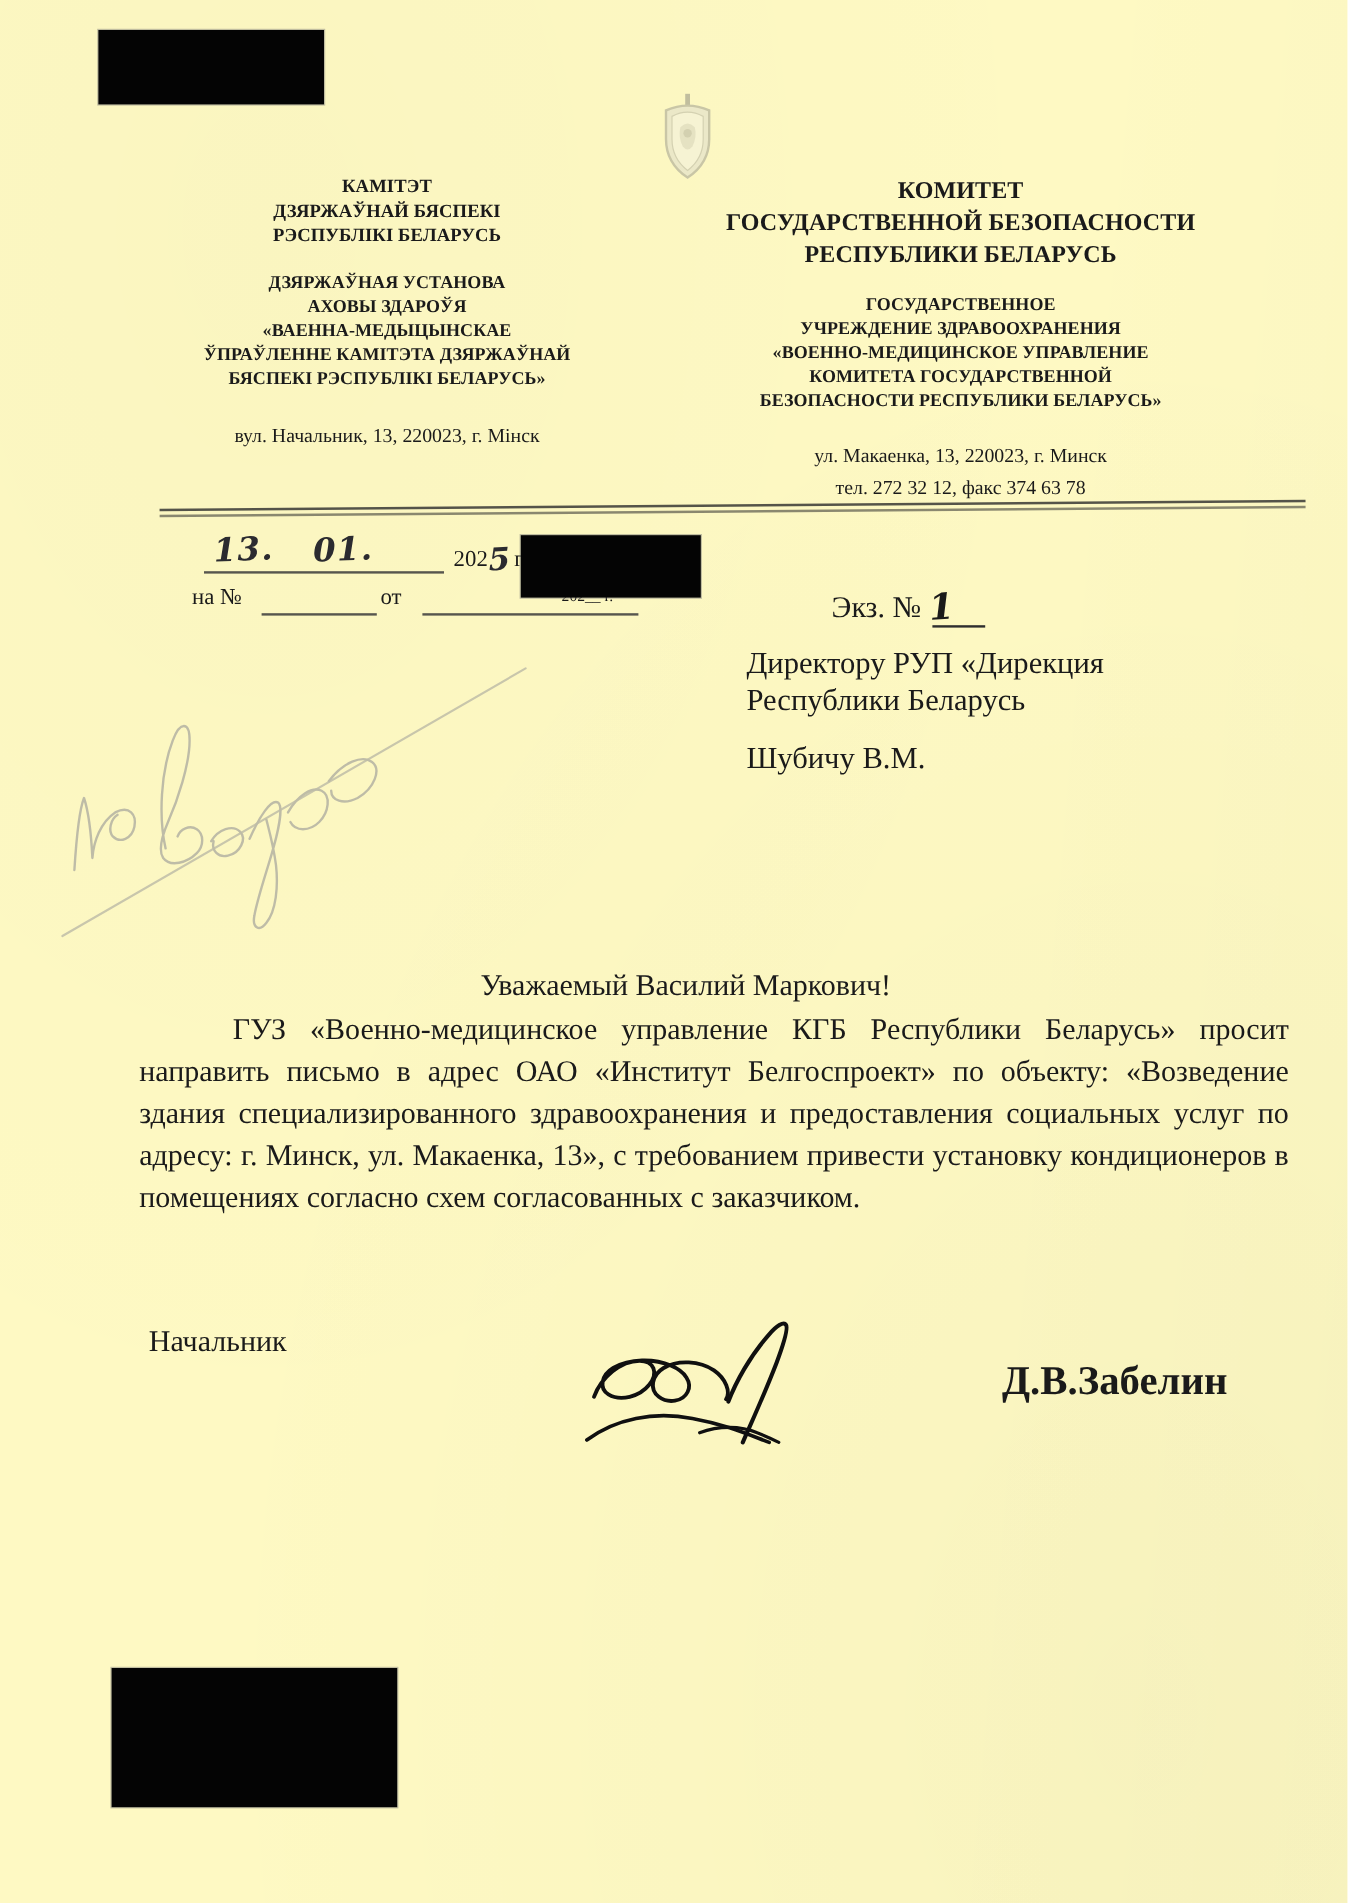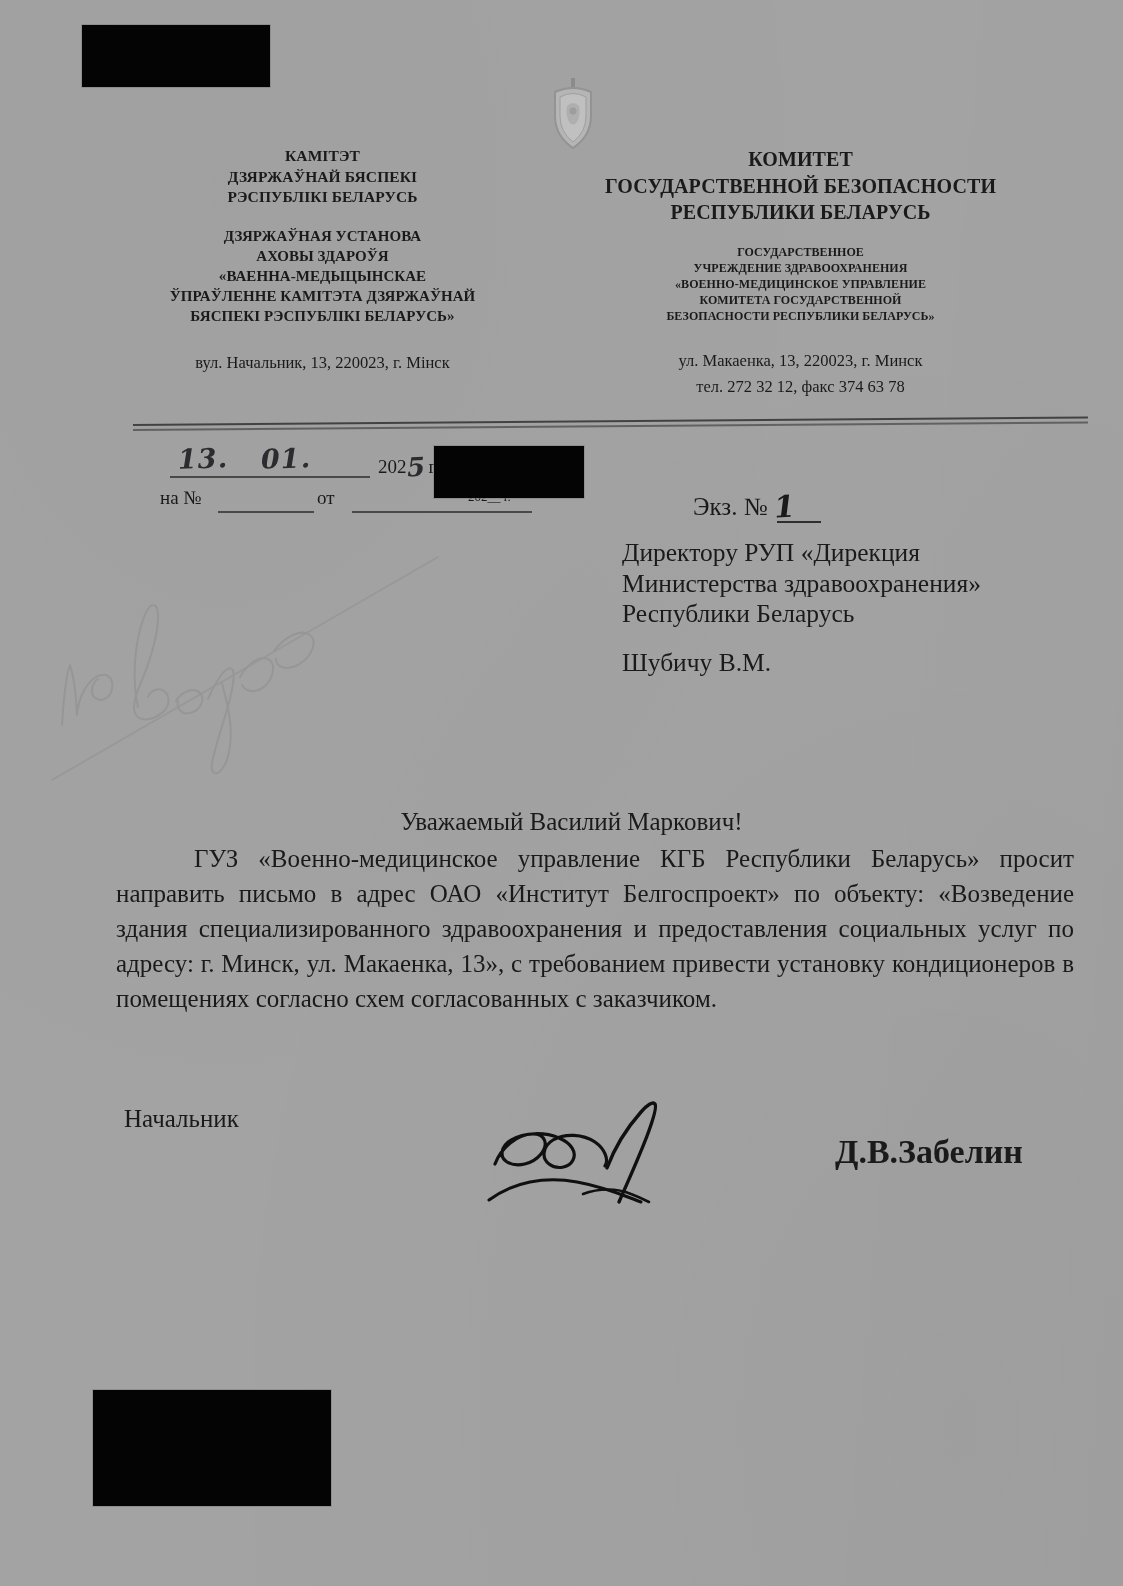--- a/index.html
+++ b/index.html
@@ -4,21 +4,21 @@
 <style>
   html, body {
     margin: 0;
     padding: 0;
     background: #ffffff;
   }
   .page {
     position: relative;
     width: 1123px;
     height: 1586px;
-    background: #a3a3a3;
+    background: #fef9c3;
     overflow: hidden;
     font-family: "Liberation Serif", "DejaVu Serif", serif;
     color: #1a1a1a;
   }
   
   .scan-tint {
     position: absolute;
     inset: 0;
     background:
       radial-gradient(ellipse at 20% 12%, rgba(0,0,0,0.016), rgba(0,0,0,0) 55%),
@@ -71,21 +71,21 @@
   }
   .lh-col.right .lh-org { font-size: 20px; }
 
   .lh-unit {
     font-weight: bold;
     font-size: 15px;
     line-height: 1.33;
     margin-top: 19px;
     letter-spacing: 0.05px;
   }
-  .lh-col.right .lh-unit { font-size: 12px; }
+  .lh-col.right .lh-unit { font-size: 15px; }
 
   .lh-addr {
     font-size: 16.5px;
     line-height: 1.5;
     margin-top: 24px;
     font-weight: normal;
   }
 
   
   #header-rule {
@@ -335,21 +335,20 @@
     </svg>
   </div>
 
   <div id="copy-number">
     <span>Экз.  №</span><span class="hw-copy">1</span>
     <span id="ul-copy"></span>
   </div>
 
   <div id="addressee">
     <div class="line">Директору РУП «Дирекция</div>
-    <div class="line">Министерства здравоохранения»</div>
     <div class="line">Республики Беларусь</div>
     <div id="addressee-person">Шубичу В.М.</div>
   </div>
 
   <div id="salutation">Уважаемый Василий Маркович!</div>
 
   <div id="body-text">ГУЗ «Военно-медицинское управление КГБ Республики Беларусь» просит направить письмо в адрес ОАО «Институт Белгоспроект» по объекту: «Возведение здания специализированного здравоохранения и предоставления социальных услуг по адресу: г. Минск, ул. Макаенка, 13», с требованием привести установку кондиционеров в помещениях согласно схем согласованных с заказчиком.</div>
 
   <div id="sig-role">Начальник</div>
 

